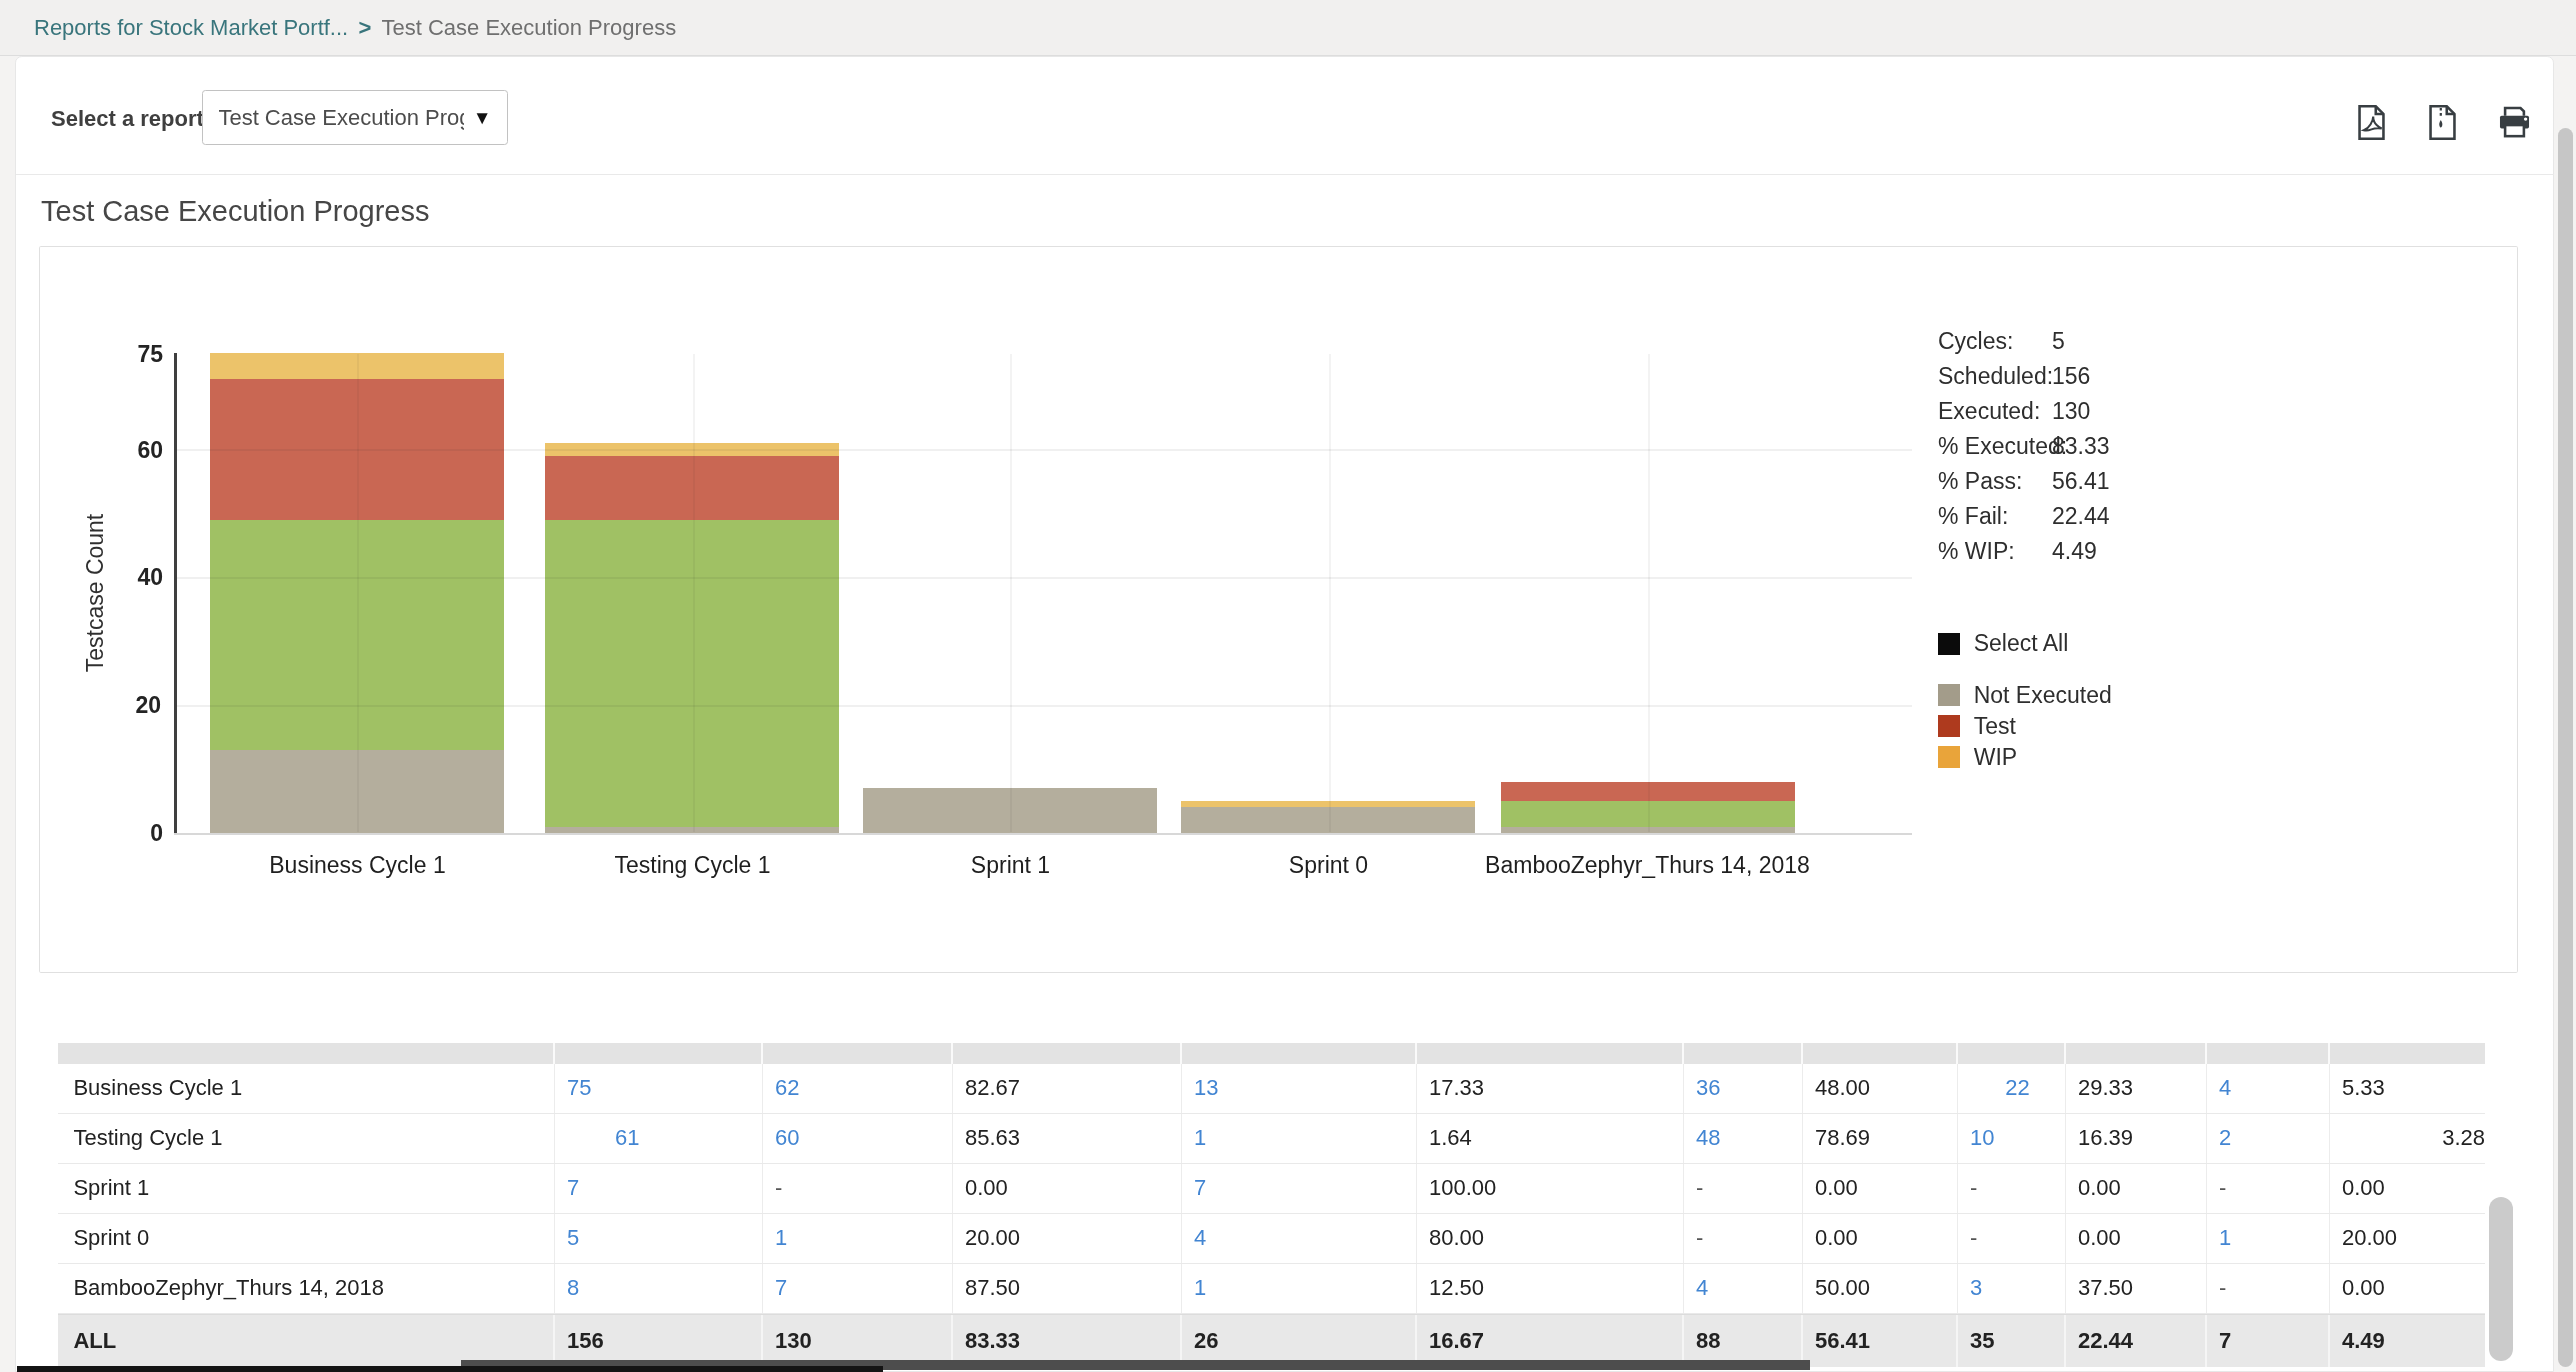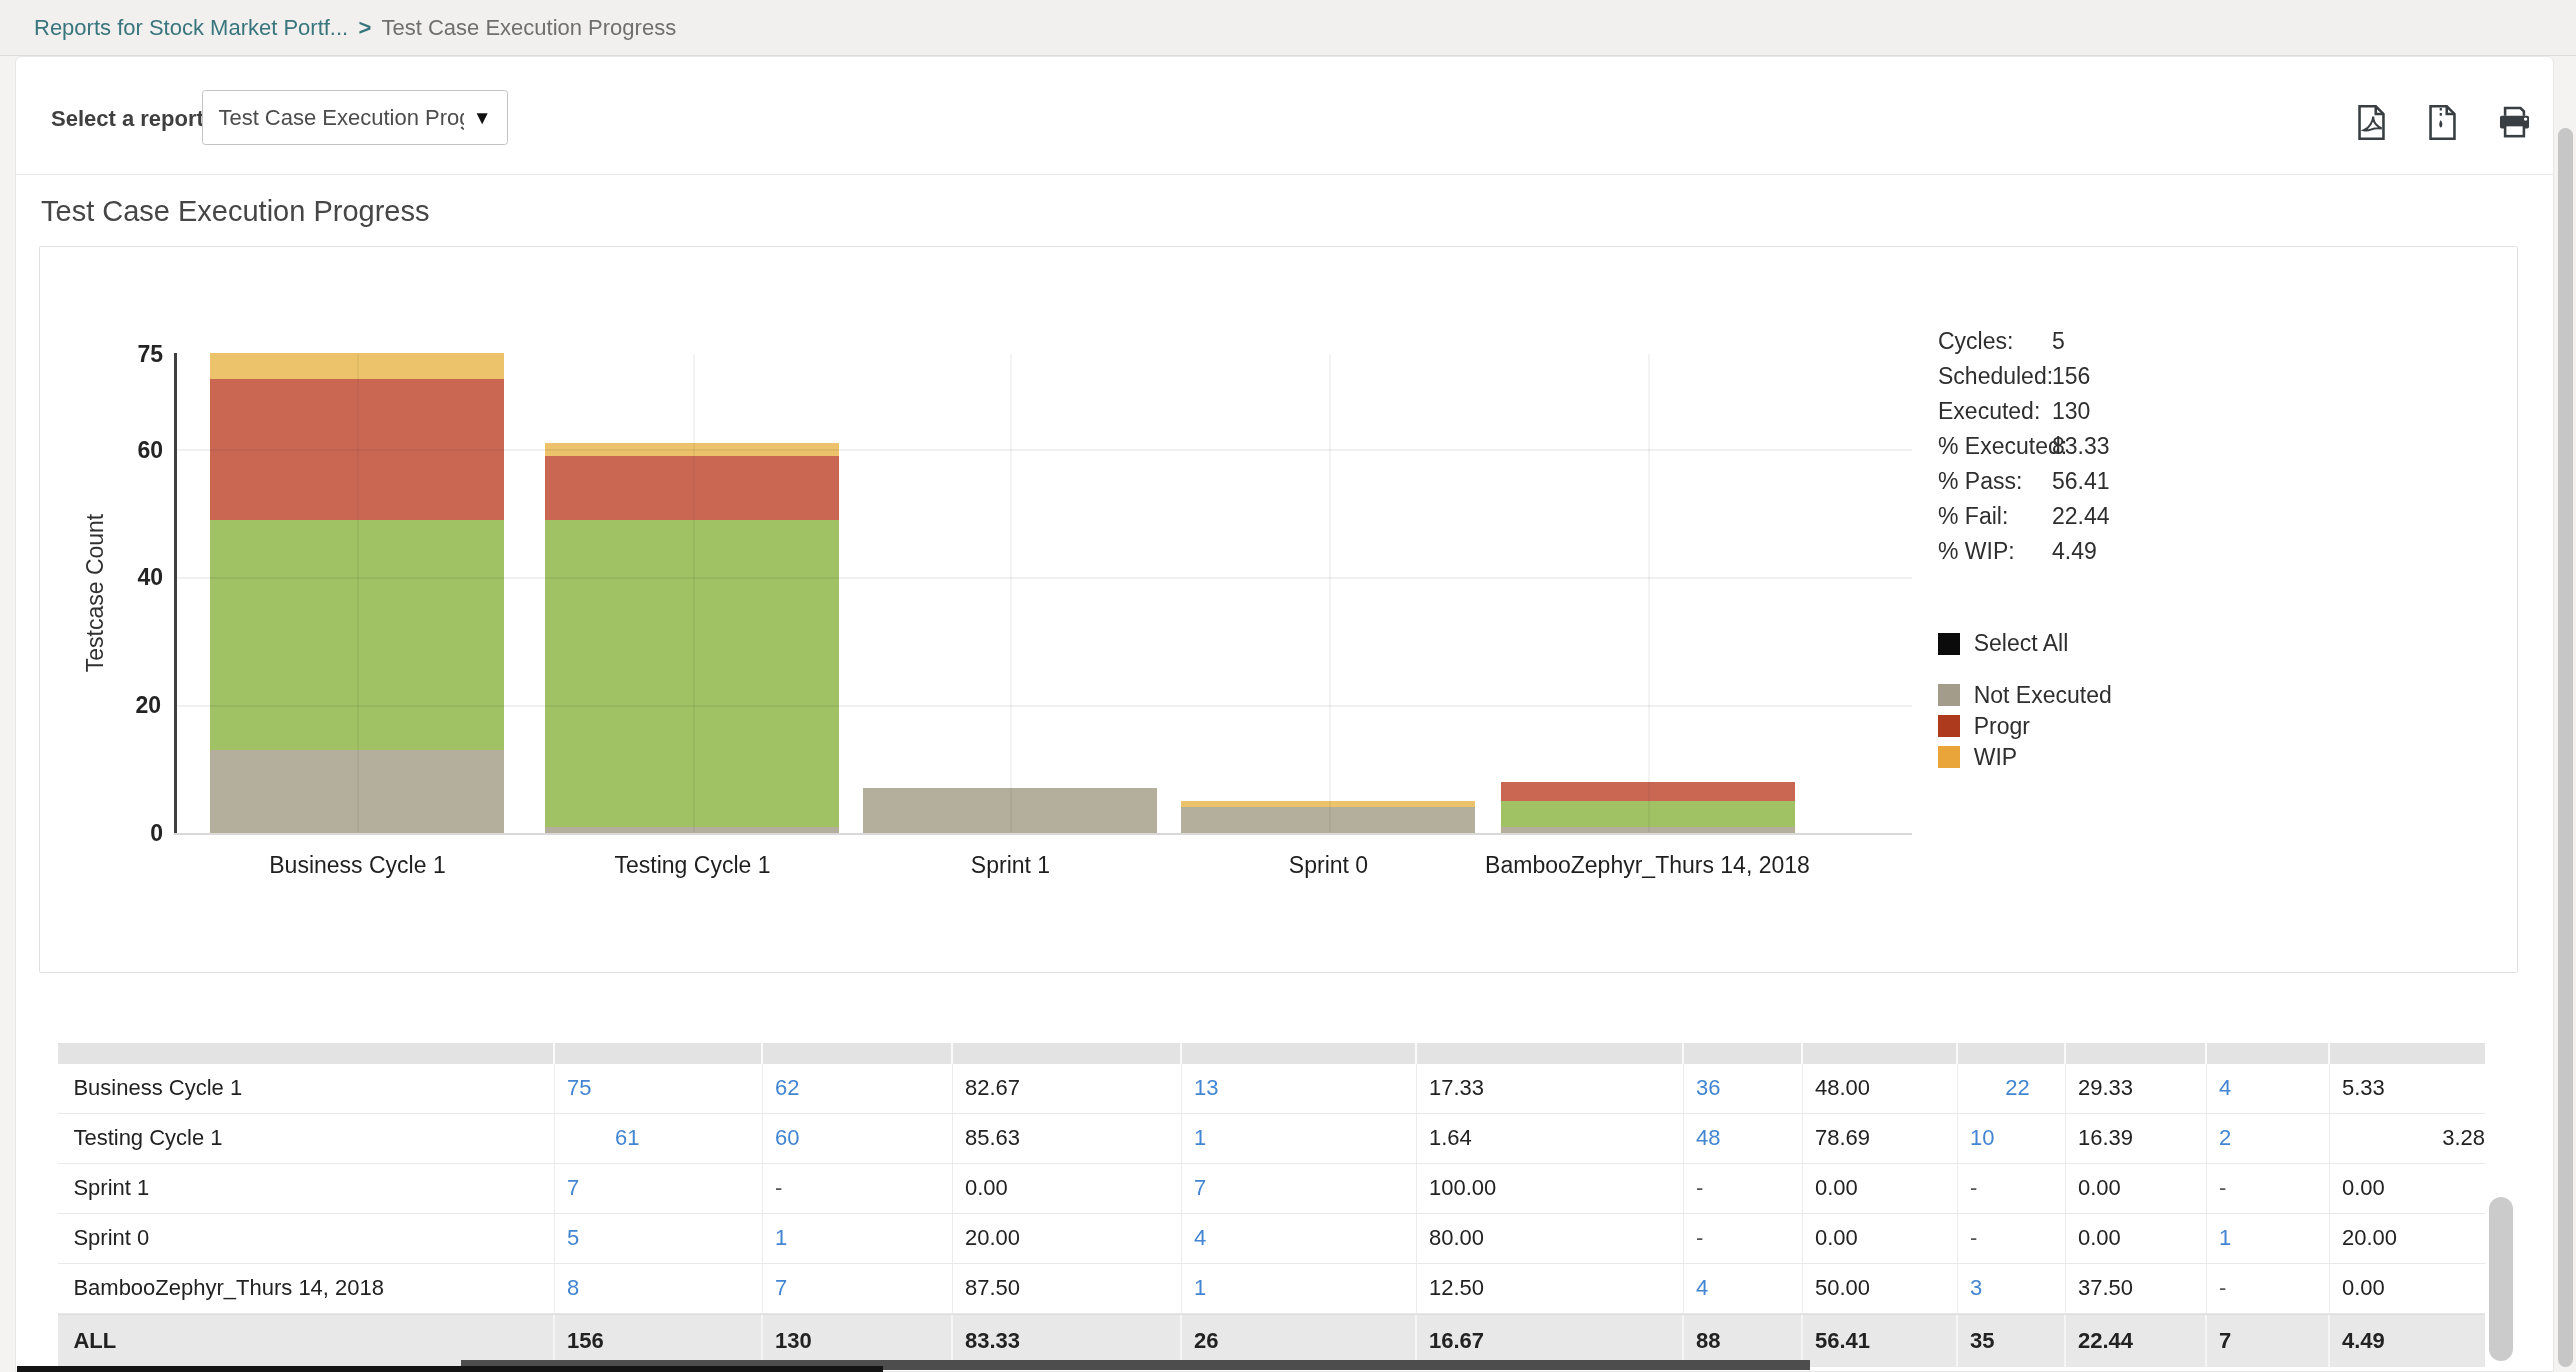--- a/index.html
+++ b/index.html
@@ -217,21 +217,21 @@
     <span class="legend-swatch" id="select-all-swatch" style="background: rgb(11, 11, 11);"></span>
     <span>Select All</span>
   </div>
   <div id="legend-items">
       <div class="legend-row">
         <div class="legend-swatch" style="background: rgb(163, 156, 138);"></div>
         <div>Not Executed</div>
       </div>
       <div class="legend-row">
         <div class="legend-swatch" style="background: rgb(174, 58, 30);"></div>
-        <div>Progr</div>
+        <div>Test</div>
       </div>
       <div class="legend-row">
         <div class="legend-swatch" style="background: rgb(233, 164, 58);"></div>
         <div>WIP</div>
       </div>
     </div>
 </div>
 
 <div id="report-table" class="abs">
   <div class="t-strip" id="table-strip">

